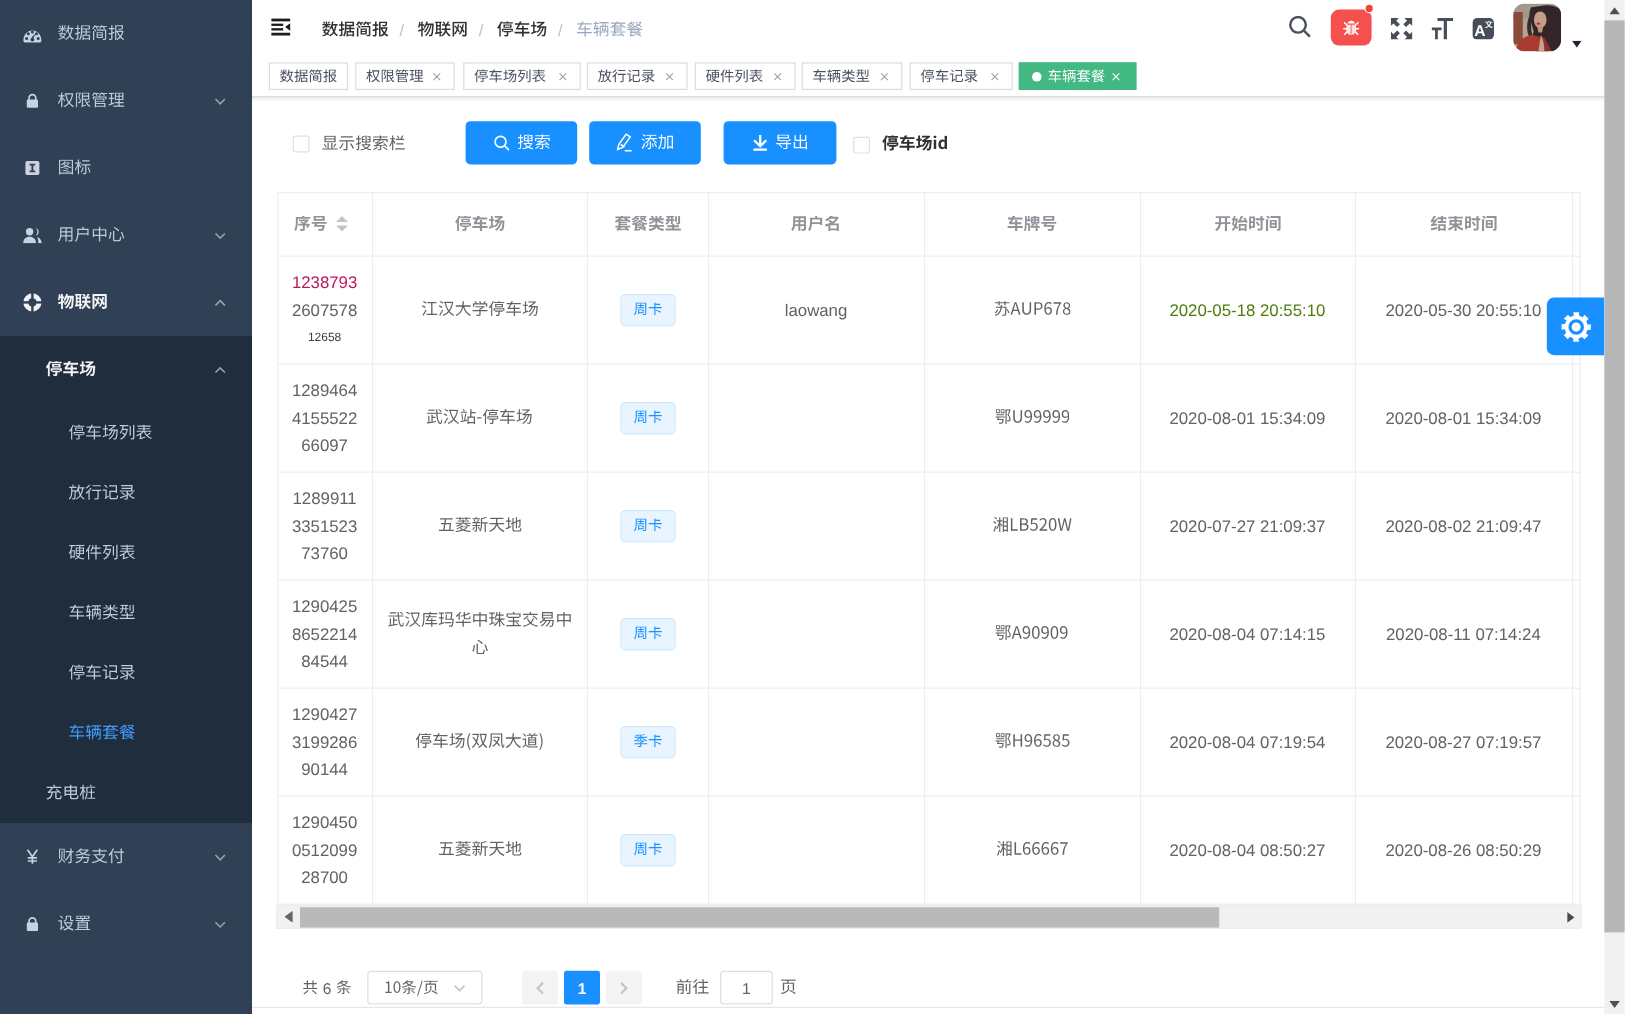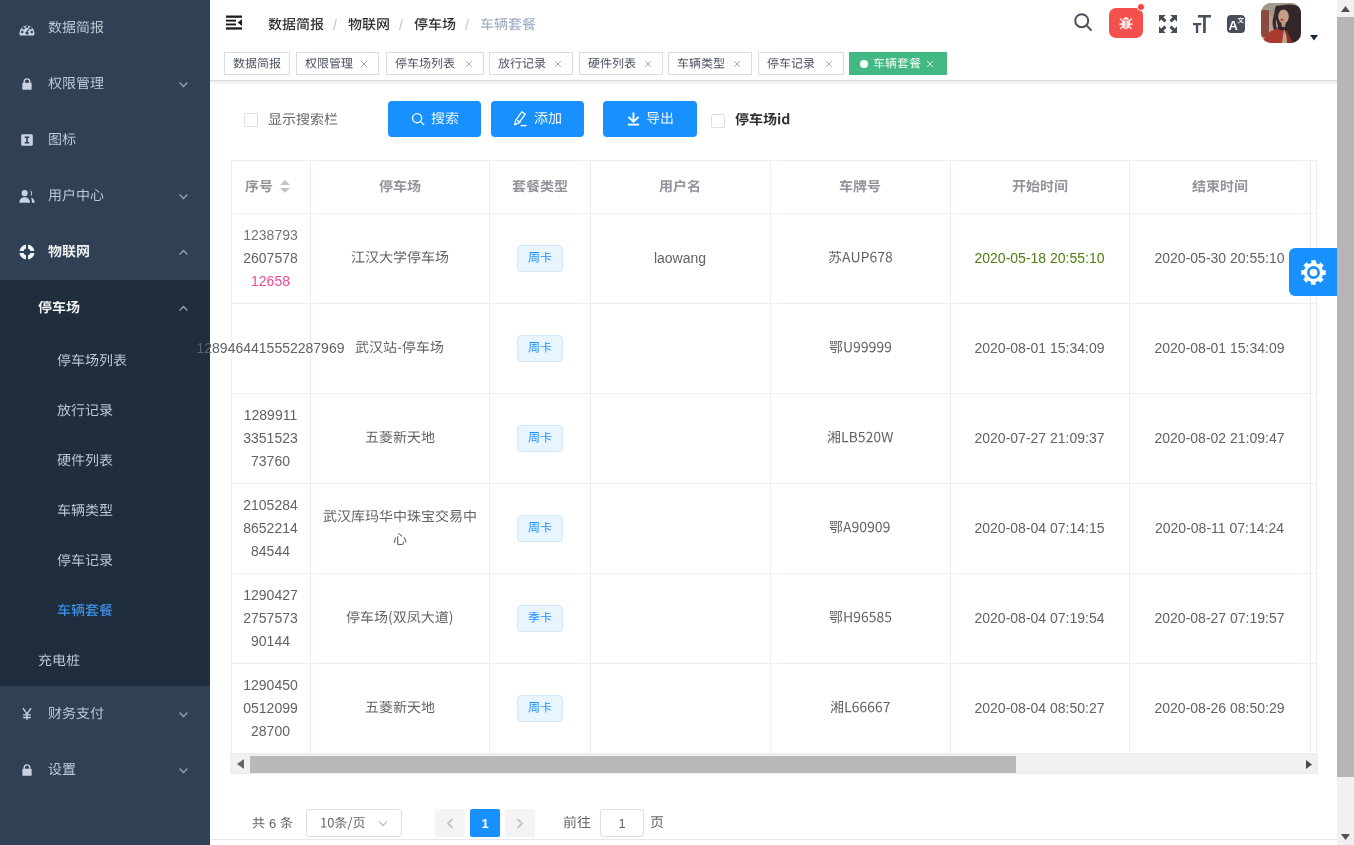--- a/index.html
+++ b/index.html
@@ -641,23 +641,23 @@
     <svg class="tx" width="56.0" height="14" viewBox="0 -800 4000 1000" fill="#909399">
       <g transform="scale(1,1)">
         <use href="#b7ed3" x="0"></use>
         <use href="#b675f" x="1000"></use>
         <use href="#b65f6" x="2000"></use>
         <use href="#b95f4" x="3000"></use>
       </g>
     </svg>
   </div>
 <div class="abs fxc" style="left:231px;top:213px;width:79px;height:90px;flex-direction:column">
-    <div style="font-size:14px;color:#737373;line-height:23px;text-align:center">1238793</div>
+    <div style="font-size:14px;color:#be185d;line-height:23px;text-align:center">1238793</div>
     <div style="font-size:14px;color:#606266;line-height:23px;">2607578</div>
-    <div style="font-size:14px;color:#ec4899;line-height:23px;">12658</div>
+    <div style="font-size:10px;color:#404040;line-height:23px;">12658</div>
   </div>
 <div class="abs fxc" style="left:310px;top:213px;width:179px;height:90px;flex-direction:column">
     <div class="fxc" style="line-height:23px;height:23px">
       <svg class="tx" width="98.0" height="14" viewBox="0 -800 7000 1000" fill="#606266">
         <g transform="scale(1,1)">
           <use href="#r6c5f" x="0"></use>
           <use href="#r6c49" x="1000"></use>
           <use href="#r5927" x="2000"></use>
           <use href="#r5b66" x="3000"></use>
           <use href="#r505c" x="4000"></use>
@@ -692,24 +692,24 @@
         <use href="#r38" x="4072"></use>
       </g>
     </svg>
   </div>
 <div class="abs fxc" style="left:950px;top:213px;width:179px;height:90px;flex-direction:column">
     <div style="font-size:14px;color:#4d7c0f">2020-05-18 20:55:10</div>
   </div>
 <div class="abs fxc" style="left:1129px;top:213px;width:181px;height:90px;flex-direction:column">
     <div style="font-size:14px;color:#606266">2020-05-30 20:55:10</div>
   </div>
-<div class="abs fxc" style="left:231px;top:303px;width:79px;height:90px;flex-direction:row">
+<div class="abs fxc" style="left:231px;top:303px;width:79px;height:90px;flex-direction:column">
     <div style="font-size:14px;color:#606266;line-height:23px;text-align:center">1289464</div>
     <div style="font-size:14px;color:#606266;line-height:23px;text-align:center">4155522</div>
-    <div style="font-size:14px;color:#606266;line-height:23px;text-align:center">87969</div>
+    <div style="font-size:14px;color:#606266;line-height:23px;text-align:center">66097</div>
   </div>
 <div class="abs fxc" style="left:310px;top:303px;width:179px;height:90px;flex-direction:column">
     <div class="fxc" style="line-height:23px;height:23px">
       <svg class="tx" width="88.9" height="14" viewBox="0 -800 6347 1000" fill="#606266">
         <g transform="scale(1,1)">
           <use href="#r6b66" x="0"></use>
           <use href="#r6c49" x="1000"></use>
           <use href="#r7ad9" x="2000"></use>
           <use href="#r2d" x="3000"></use>
           <use href="#r505c" x="3347"></use>
@@ -789,21 +789,21 @@
       </g>
     </svg>
   </div>
 <div class="abs fxc" style="left:950px;top:393px;width:179px;height:90px;flex-direction:column">
     <div style="font-size:14px;color:#606266">2020-07-27 21:09:37</div>
   </div>
 <div class="abs fxc" style="left:1129px;top:393px;width:181px;height:90px;flex-direction:column">
     <div style="font-size:14px;color:#606266">2020-08-02 21:09:47</div>
   </div>
 <div class="abs fxc" style="left:231px;top:483px;width:79px;height:90px;flex-direction:column">
-    <div style="font-size:14px;color:#606266;line-height:23px;text-align:center">2105284</div>
+    <div style="font-size:14px;color:#606266;line-height:23px;text-align:center">1290425</div>
     <div style="font-size:14px;color:#606266;line-height:23px;text-align:left">8652214</div>
     <div style="font-size:14px;color:#606266;line-height:23px;text-align:center">84544</div>
   </div>
 <div class="abs fxc" style="left:310px;top:483px;width:179px;height:90px;flex-direction:column">
     <div class="fxc" style="line-height:23px;height:23px">
       <svg class="tx" width="154.0" height="14" viewBox="0 -800 11000 1000" fill="#606266">
         <g transform="scale(1,1)">
           <use href="#r6b66" x="0"></use>
           <use href="#r6c49" x="1000"></use>
           <use href="#r5e93" x="2000"></use>
@@ -850,21 +850,21 @@
     </svg>
   </div>
 <div class="abs fxc" style="left:950px;top:483px;width:179px;height:90px;flex-direction:column">
     <div style="font-size:14px;color:#606266">2020-08-04 07:14:15</div>
   </div>
 <div class="abs fxc" style="left:1129px;top:483px;width:181px;height:90px;flex-direction:column">
     <div style="font-size:14px;color:#606266">2020-08-11 07:14:24</div>
   </div>
 <div class="abs fxc" style="left:231px;top:573px;width:79px;height:90px;flex-direction:column">
     <div style="font-size:14px;color:#606266;line-height:23px;text-align:right">1290427</div>
-    <div style="font-size:14px;color:#606266;line-height:23px;text-align:center">2757573</div>
+    <div style="font-size:14px;color:#606266;line-height:23px;text-align:center">3199286</div>
     <div style="font-size:14px;color:#606266;line-height:23px;text-align:center">90144</div>
   </div>
 <div class="abs fxc" style="left:310px;top:573px;width:179px;height:90px;flex-direction:column">
     <div class="fxc" style="line-height:23px;height:23px">
       <svg class="tx" width="107.5" height="14" viewBox="0 -800 7676 1000" fill="#606266">
         <g transform="scale(1,1)">
           <use href="#r505c" x="0"></use>
           <use href="#r8f66" x="1000"></use>
           <use href="#r573a" x="2000"></use>
           <use href="#r28" x="3000"></use>

